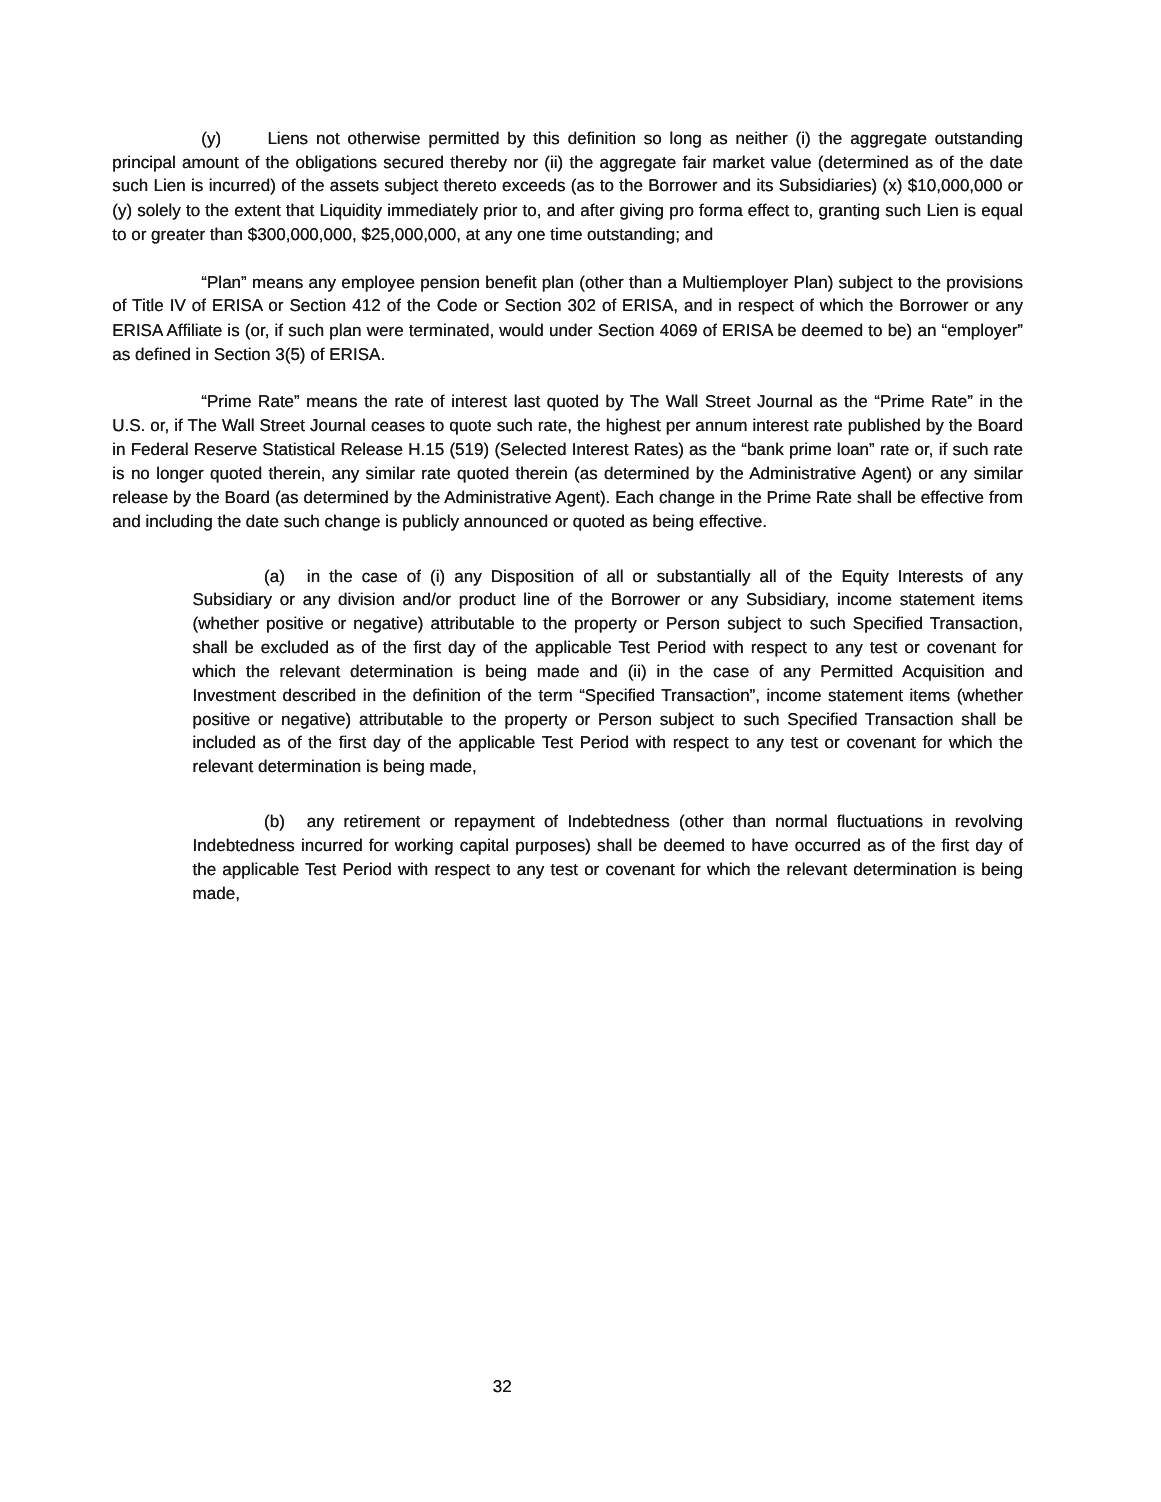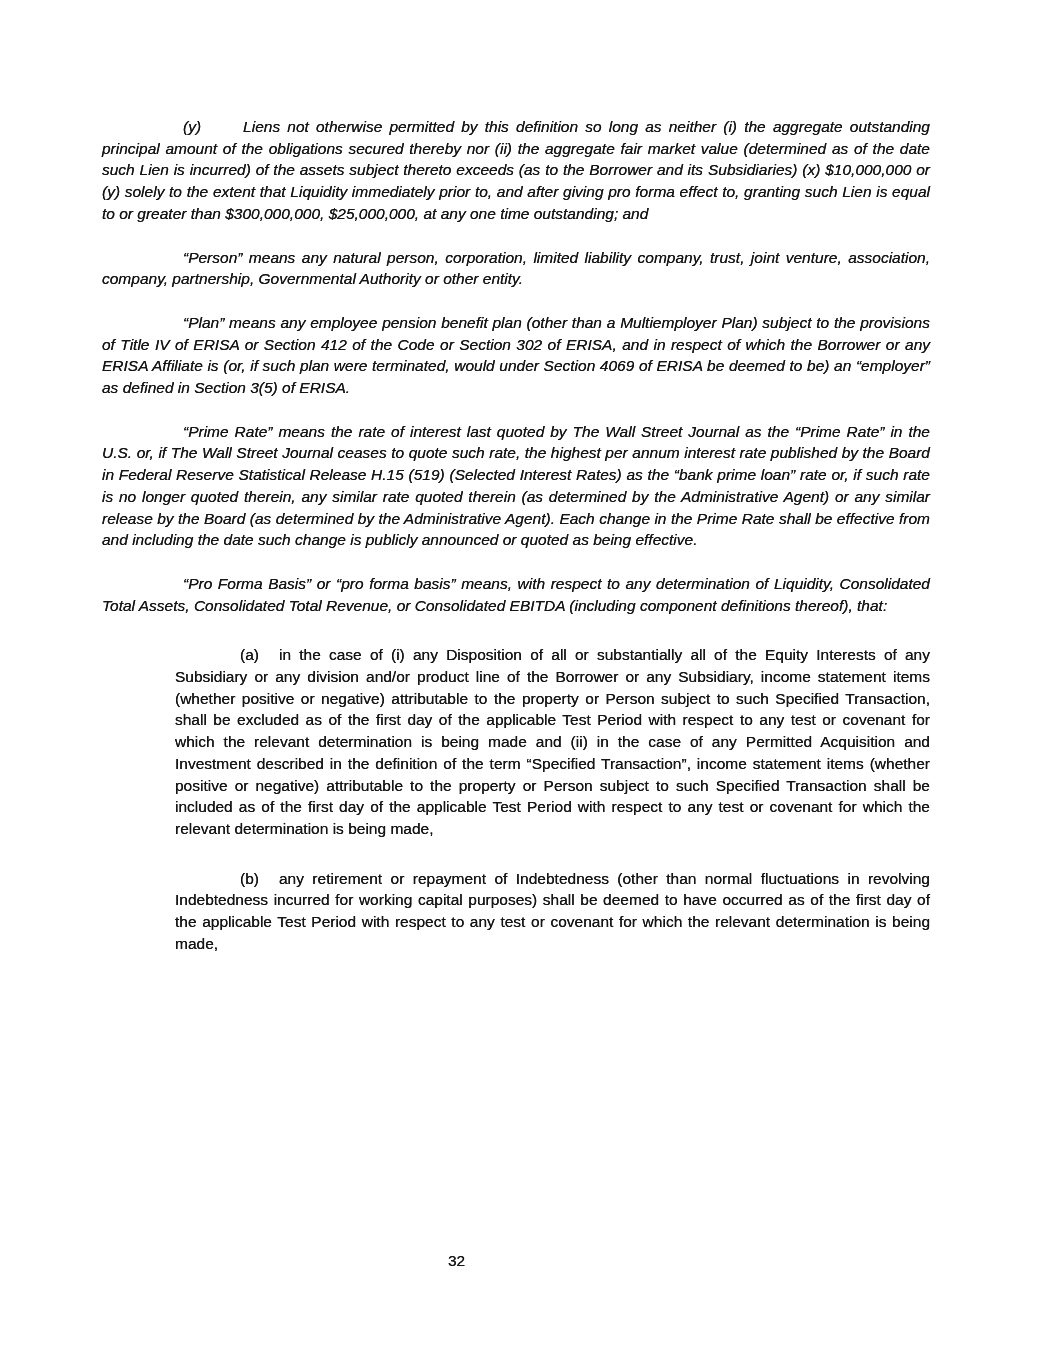--- a/index.html
+++ b/index.html
@@ -24,21 +24,20 @@
   p.para {
     margin: 0 0 22px 0;
     font-size: 15.5px;
     line-height: 21.7px;
     text-align: justify;
     text-shadow: 0 0 0.4px currentColor; 
   }
   
   p.clause, p.definition {
     text-indent: 81px;
-    font-style: italic;
   }
   
   p.subclause {
     margin-left: 73px;
     text-indent: 65px;
     margin-top: 28px;
   }
   span.tab {
     display: inline-block;
   }
@@ -56,23 +55,21 @@
     text-align: center;
     font-size: 15.5px;
     text-shadow: 0 0 0.4px currentColor;
   }
 </style>
 </head>
 <body>
 
 <div class="page-body">
     <p class="para clause"><span>(y)</span><span class="tab clause-tab"></span><span>Liens not otherwise permitted by this definition so long as neither (i) the aggregate outstanding principal amount of the obligations secured thereby nor (ii) the aggregate fair market value (determined as of the date such Lien is incurred) of the assets subject thereto exceeds (as to the Borrower and its Subsidiaries) (x) $10,000,000 or (y) solely to the extent that Liquidity immediately prior to, and after giving pro forma effect to, granting such Lien is equal to or greater than $300,000,000, $25,000,000, at any one time outstanding; and</span></p>
-    <p class="para definition"><span>“Person” means any natural person, corporation, limited liability company, trust, joint venture, association, company, partnership, Governmental Authority or other entity.</span></p>
     <p class="para definition"><span>“Plan” means any employee pension benefit plan (other than a Multiemployer Plan) subject to the provisions of Title IV of ERISA or Section 412 of the Code or Section 302 of ERISA, and in respect of which the Borrower or any ERISA Affiliate is (or, if such plan were terminated, would under Section 4069 of ERISA be deemed to be) an “employer” as defined in Section 3(5) of ERISA.</span></p>
     <p class="para definition"><span>“Prime Rate” means the rate of interest last quoted by The Wall Street Journal as the “Prime Rate” in the U.S. or, if The Wall Street Journal ceases to quote such rate, the highest per annum interest rate published by the Board in Federal Reserve Statistical Release H.15 (519) (Selected Interest Rates) as the “bank prime loan” rate or, if such rate is no longer quoted therein, any similar rate quoted therein (as determined by the Administrative Agent) or any similar release by the Board (as determined by the Administrative Agent). Each change in the Prime Rate shall be effective from and including the date such change is publicly announced or quoted as being effective.</span></p>
-    <p class="para definition"><span>“Pro Forma Basis” or “pro forma basis” means, with respect to any determination of Liquidity, Consolidated Total Assets, Consolidated Total Revenue, or Consolidated EBITDA (including component definitions thereof), that:</span></p>
     <p class="para subclause"><span>(a)</span><span class="tab subclause-tab"></span><span>in the case of (i) any Disposition of all or substantially all of the Equity Interests of any Subsidiary or any division and/or product line of the Borrower or any Subsidiary, income statement items (whether positive or negative) attributable to the property or Person subject to such Specified Transaction, shall be excluded as of the first day of the applicable Test Period with respect to any test or covenant for which the relevant determination is being made and (ii) in the case of any Permitted Acquisition and Investment described in the definition of the term “Specified Transaction”, income statement items (whether positive or negative) attributable to the property or Person subject to such Specified Transaction shall be included as of the first day of the applicable Test Period with respect to any test or covenant for which the relevant determination is being made,</span></p>
     <p class="para subclause"><span>(b)</span><span class="tab subclause-tab"></span><span>any retirement or repayment of Indebtedness (other than normal fluctuations in revolving Indebtedness incurred for working capital purposes) shall be deemed to have occurred as of the first day of the applicable Test Period with respect to any test or covenant for which the relevant determination is being made,</span></p>
   </div>
 
 <div class="footer">
   <span>32</span>
 </div>
 
 </body></html>

